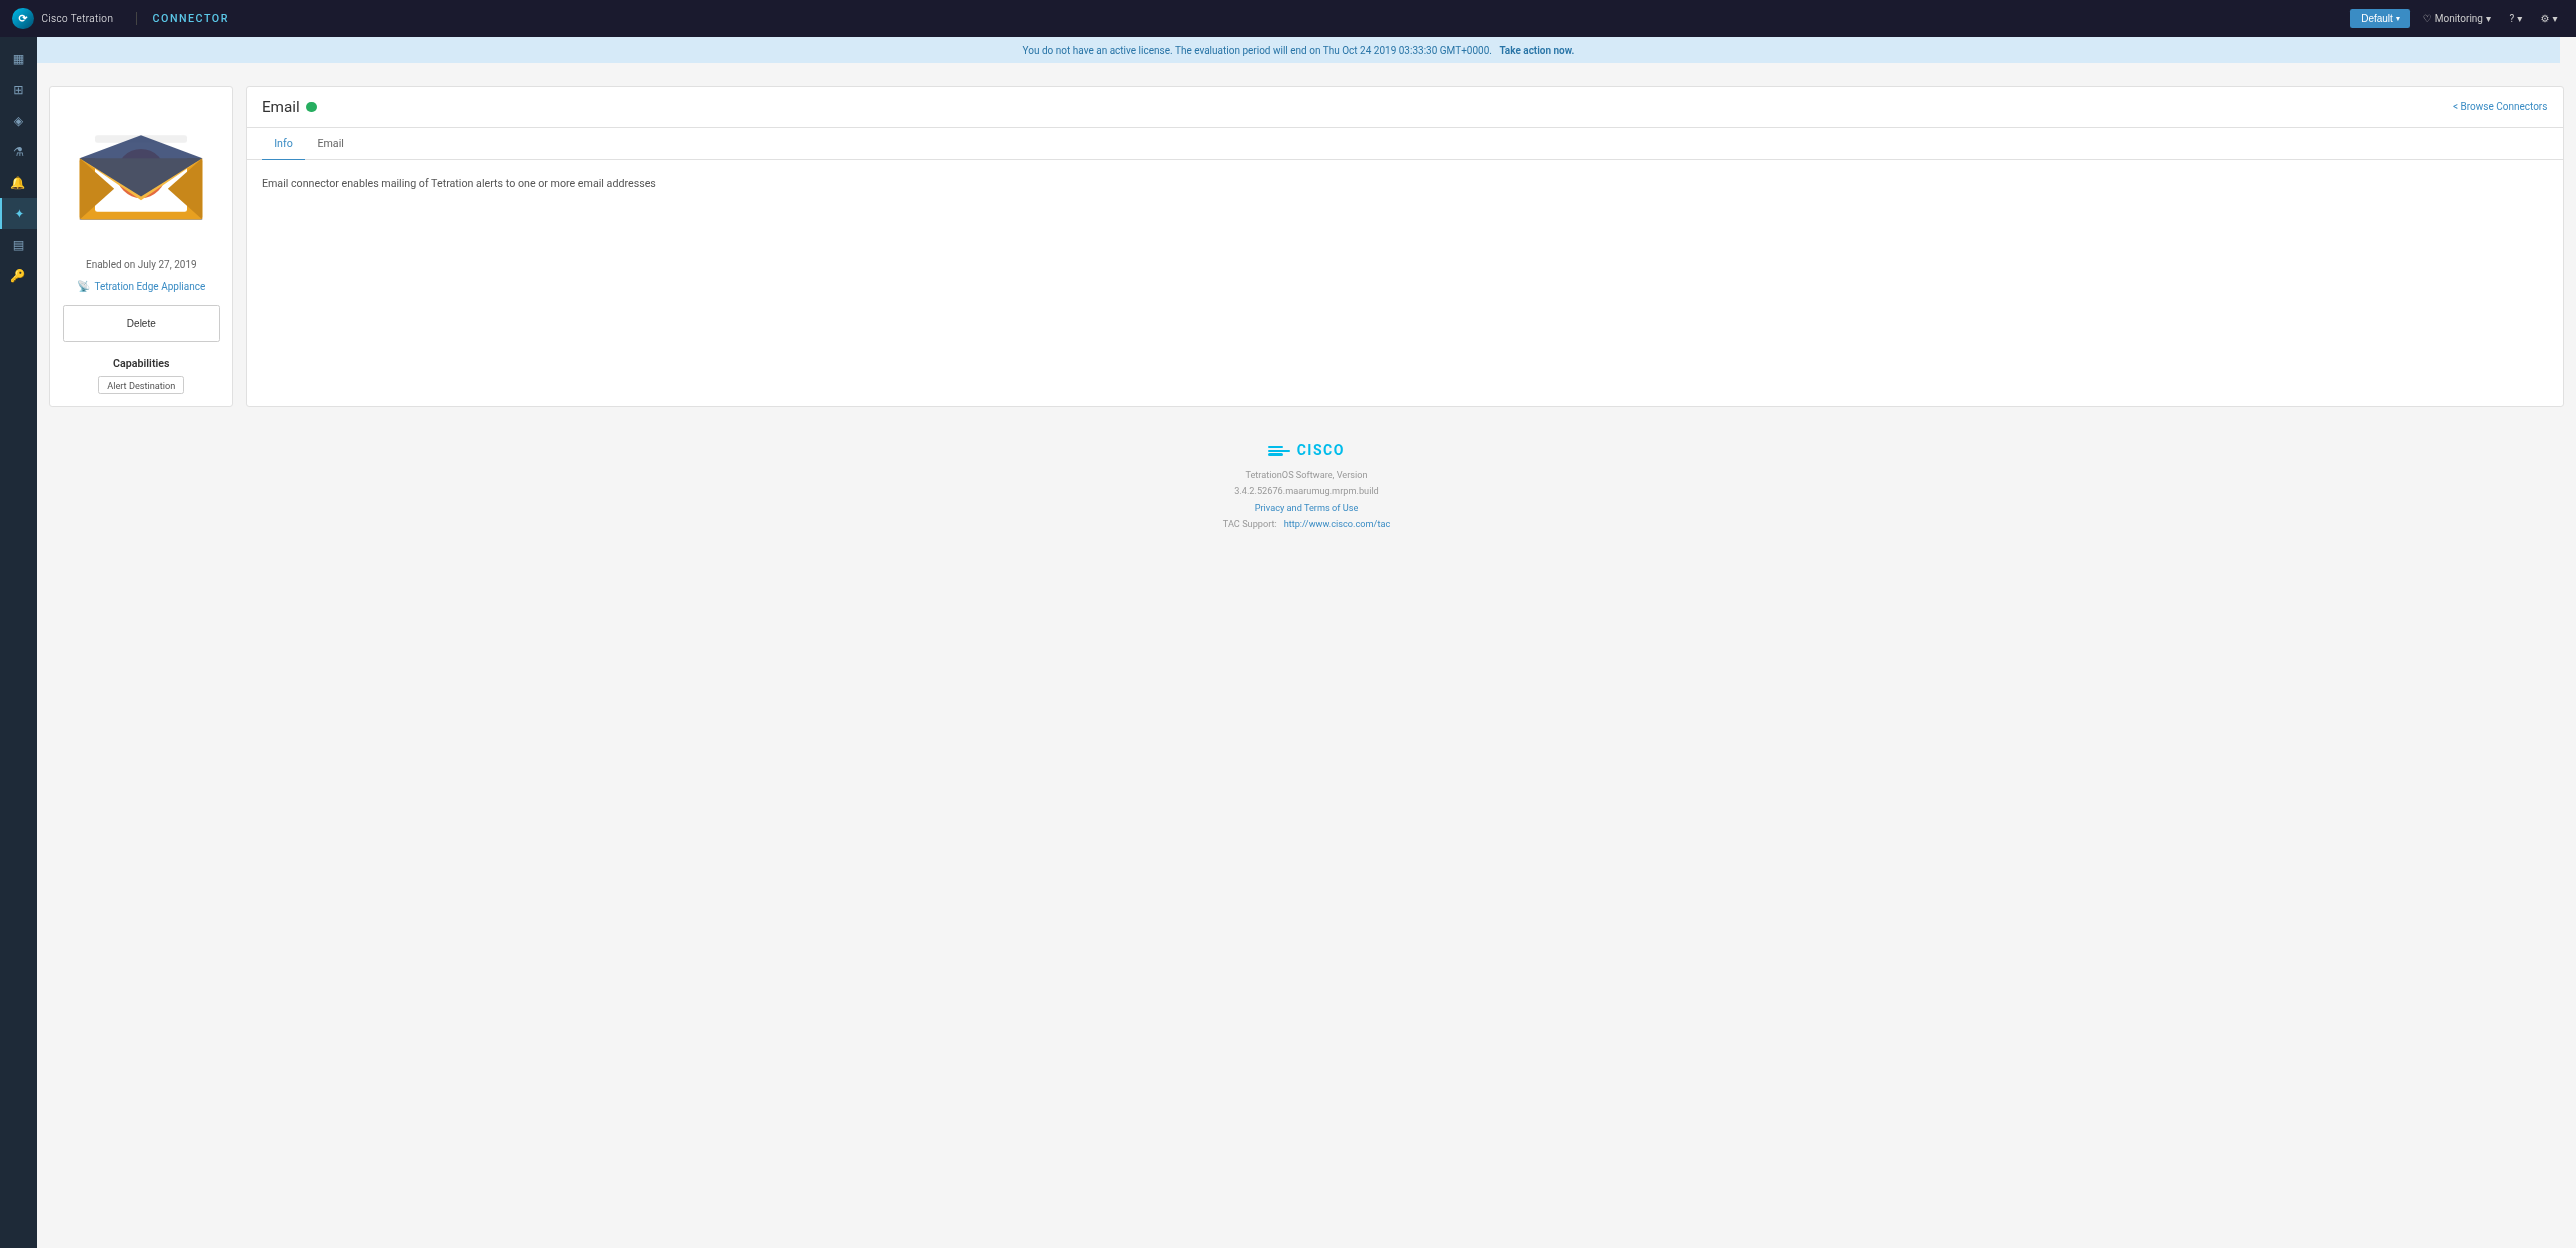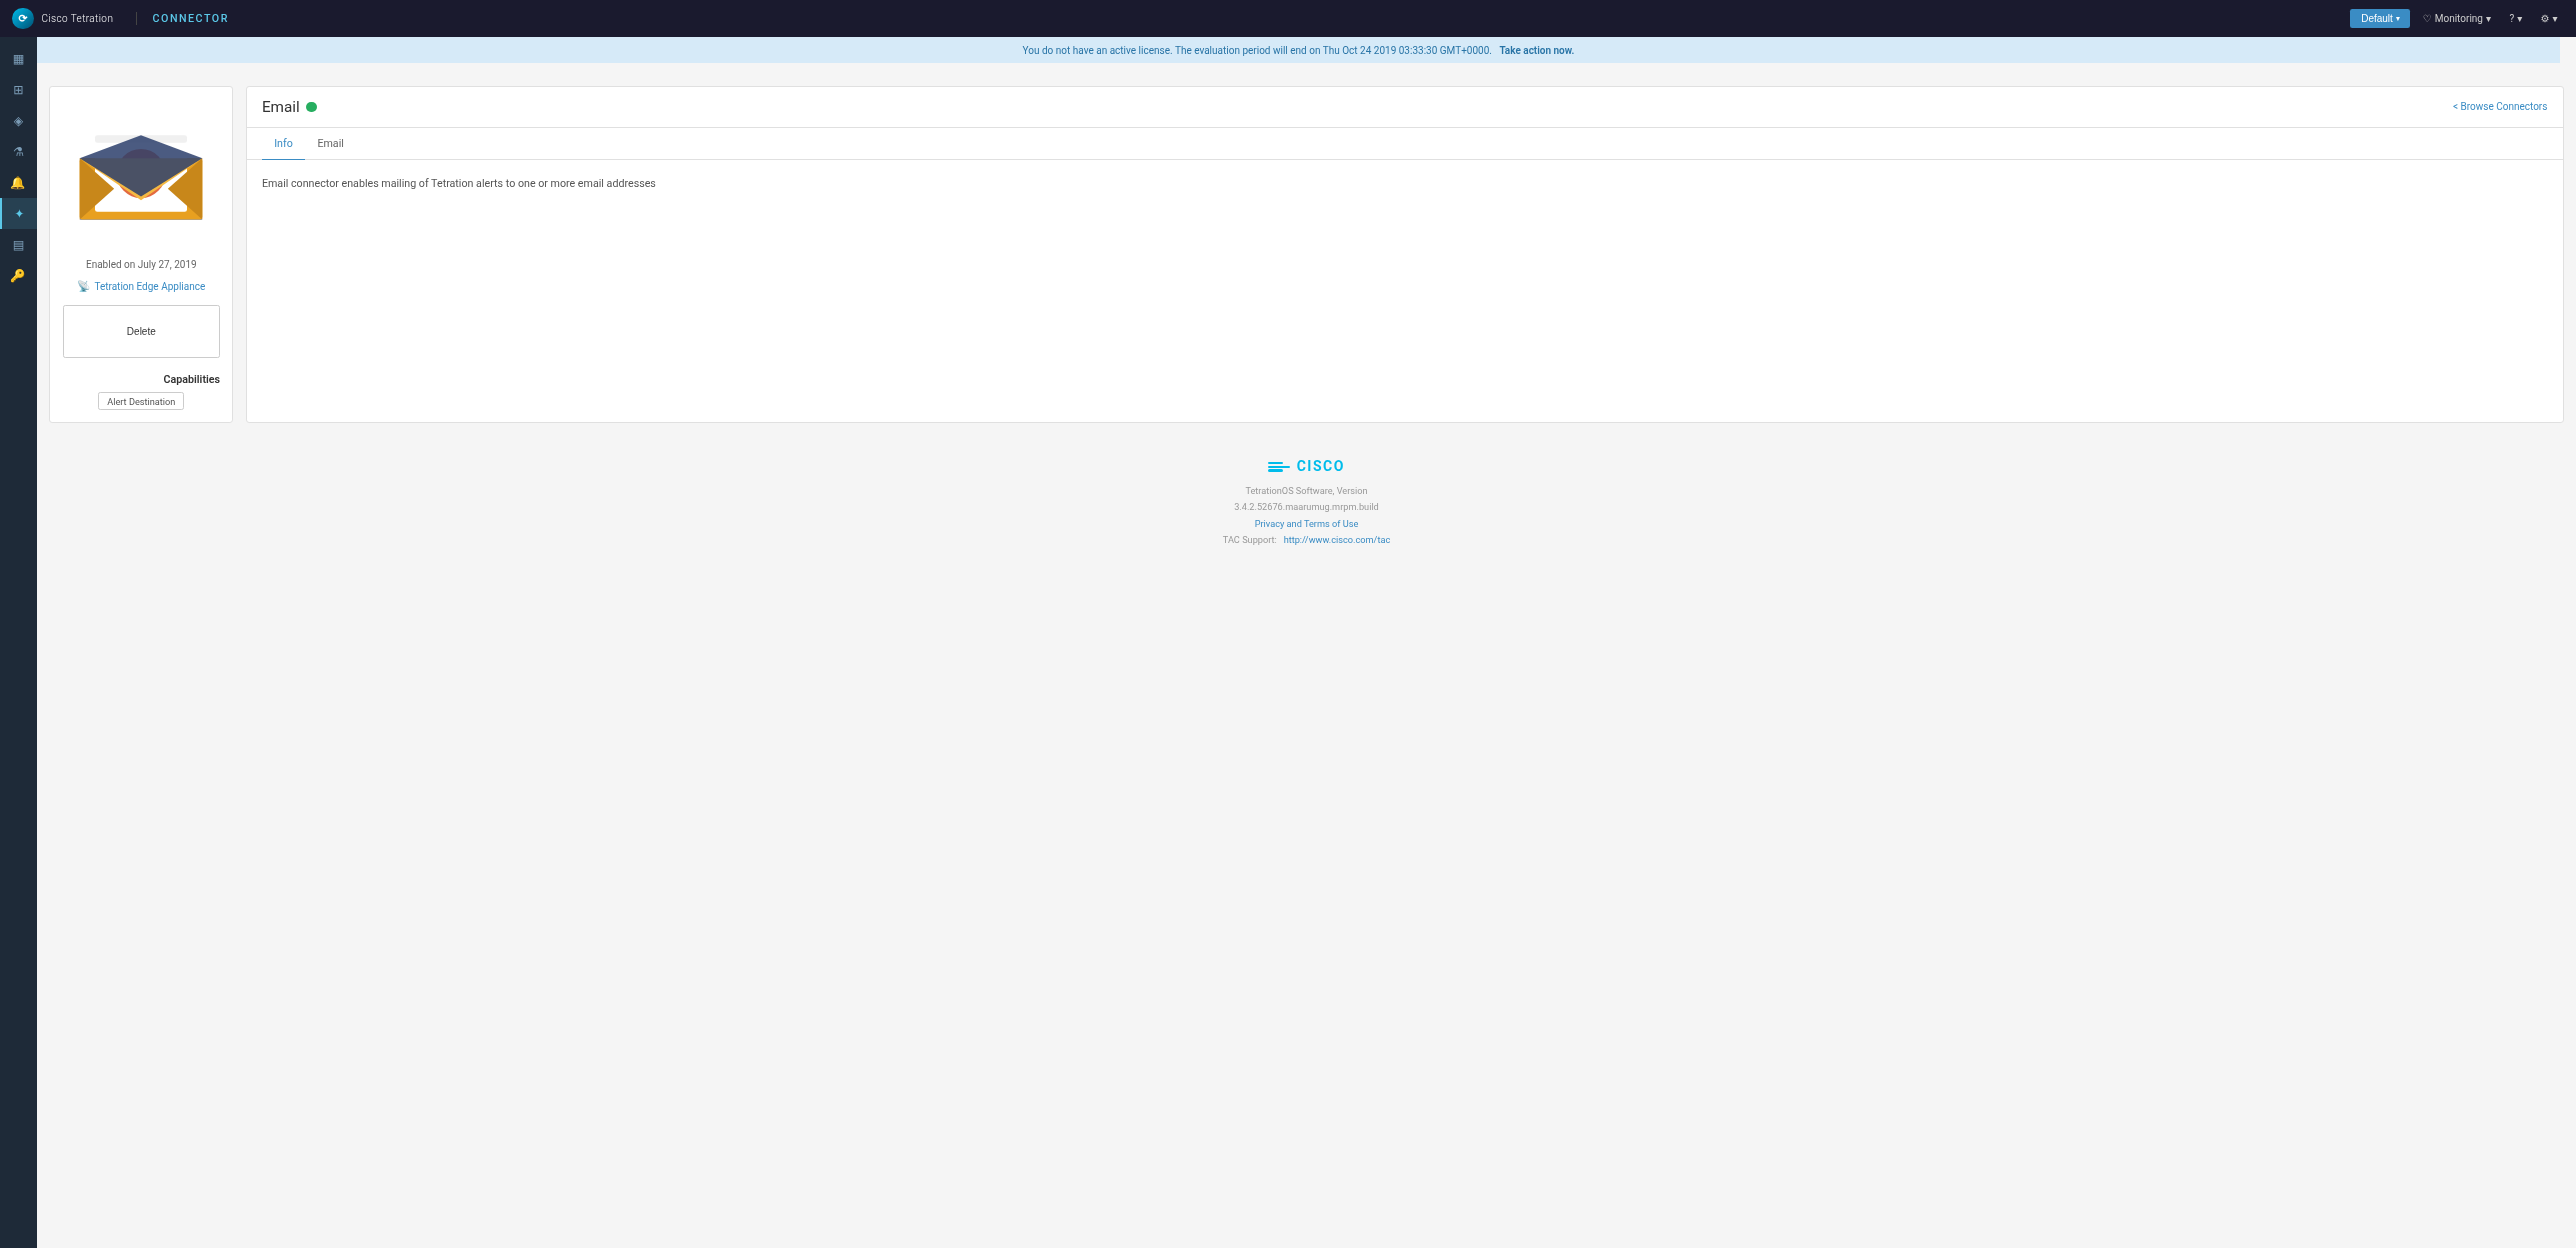--- a/index.html
+++ b/index.html
@@ -37,22 +37,22 @@
 
     
     .left-panel { width: 184px; min-width: 184px; background: #fff; border: 0.8px solid #e0e0e0; border-radius: 3.1px; padding: 12.3px; text-align: center; }
     .email-icon-wrapper { display: flex; justify-content: center; margin-bottom: 12.3px; padding: 12.3px 0; }
 
     
     .email-svg { width: 138px; height: 123px; }
 
     .enabled-text { color: #666; font-size: 10px; margin-bottom: 9.2px; }
     .appliance-link { color: #3a8cc4; font-size: 10px; cursor: pointer; display: flex; align-items: center; justify-content: center; gap: 3.8px; margin-bottom: 12.3px; }
-    .btn-delete { width: 100%; padding: 20px; border: 0.8px solid #ccc; background: #fff; color: #333; border-radius: 2.3px; cursor: pointer; font-size: 10px; margin-bottom: 15.3px; }
-    .capabilities-title { text-align: right; font-weight: 600; font-size: 10.7px; margin-bottom: 6.1px; }
+    .btn-delete { width: 100%; padding: 12px; border: 0.8px solid #ccc; background: #fff; color: #333; border-radius: 2.3px; cursor: pointer; font-size: 10px; margin-bottom: 15.3px; }
+    .capabilities-title { text-align: center; font-weight: 600; font-size: 10.7px; margin-bottom: 6.1px; }
     .badge { display: inline-block; padding: 2.3px 7.7px; border: 0.8px solid #ccc; border-radius: 2.3px; font-size: 9.2px; color: #555; }
 
     
     .right-panel { flex: 1; background: #fff; border: 0.8px solid #e0e0e0; border-radius: 3.1px; }
     .right-panel-header { display: flex; align-items: center; justify-content: space-between; padding: 10.7px 15.3px; border-bottom: 0.8px solid #e0e0e0; }
     .connector-title { font-size: 15.3px; font-weight: 400; display: flex; align-items: center; gap: 6.1px; }
     .status-dot { width: 10.7px; height: 10.7px; background: #27ae60; border-radius: 50%; display: inline-block; }
     .browse-connectors { color: #3a8cc4; font-size: 10px; cursor: pointer; text-decoration: none; }
     .browse-connectors::before { content: '< '; }
 

